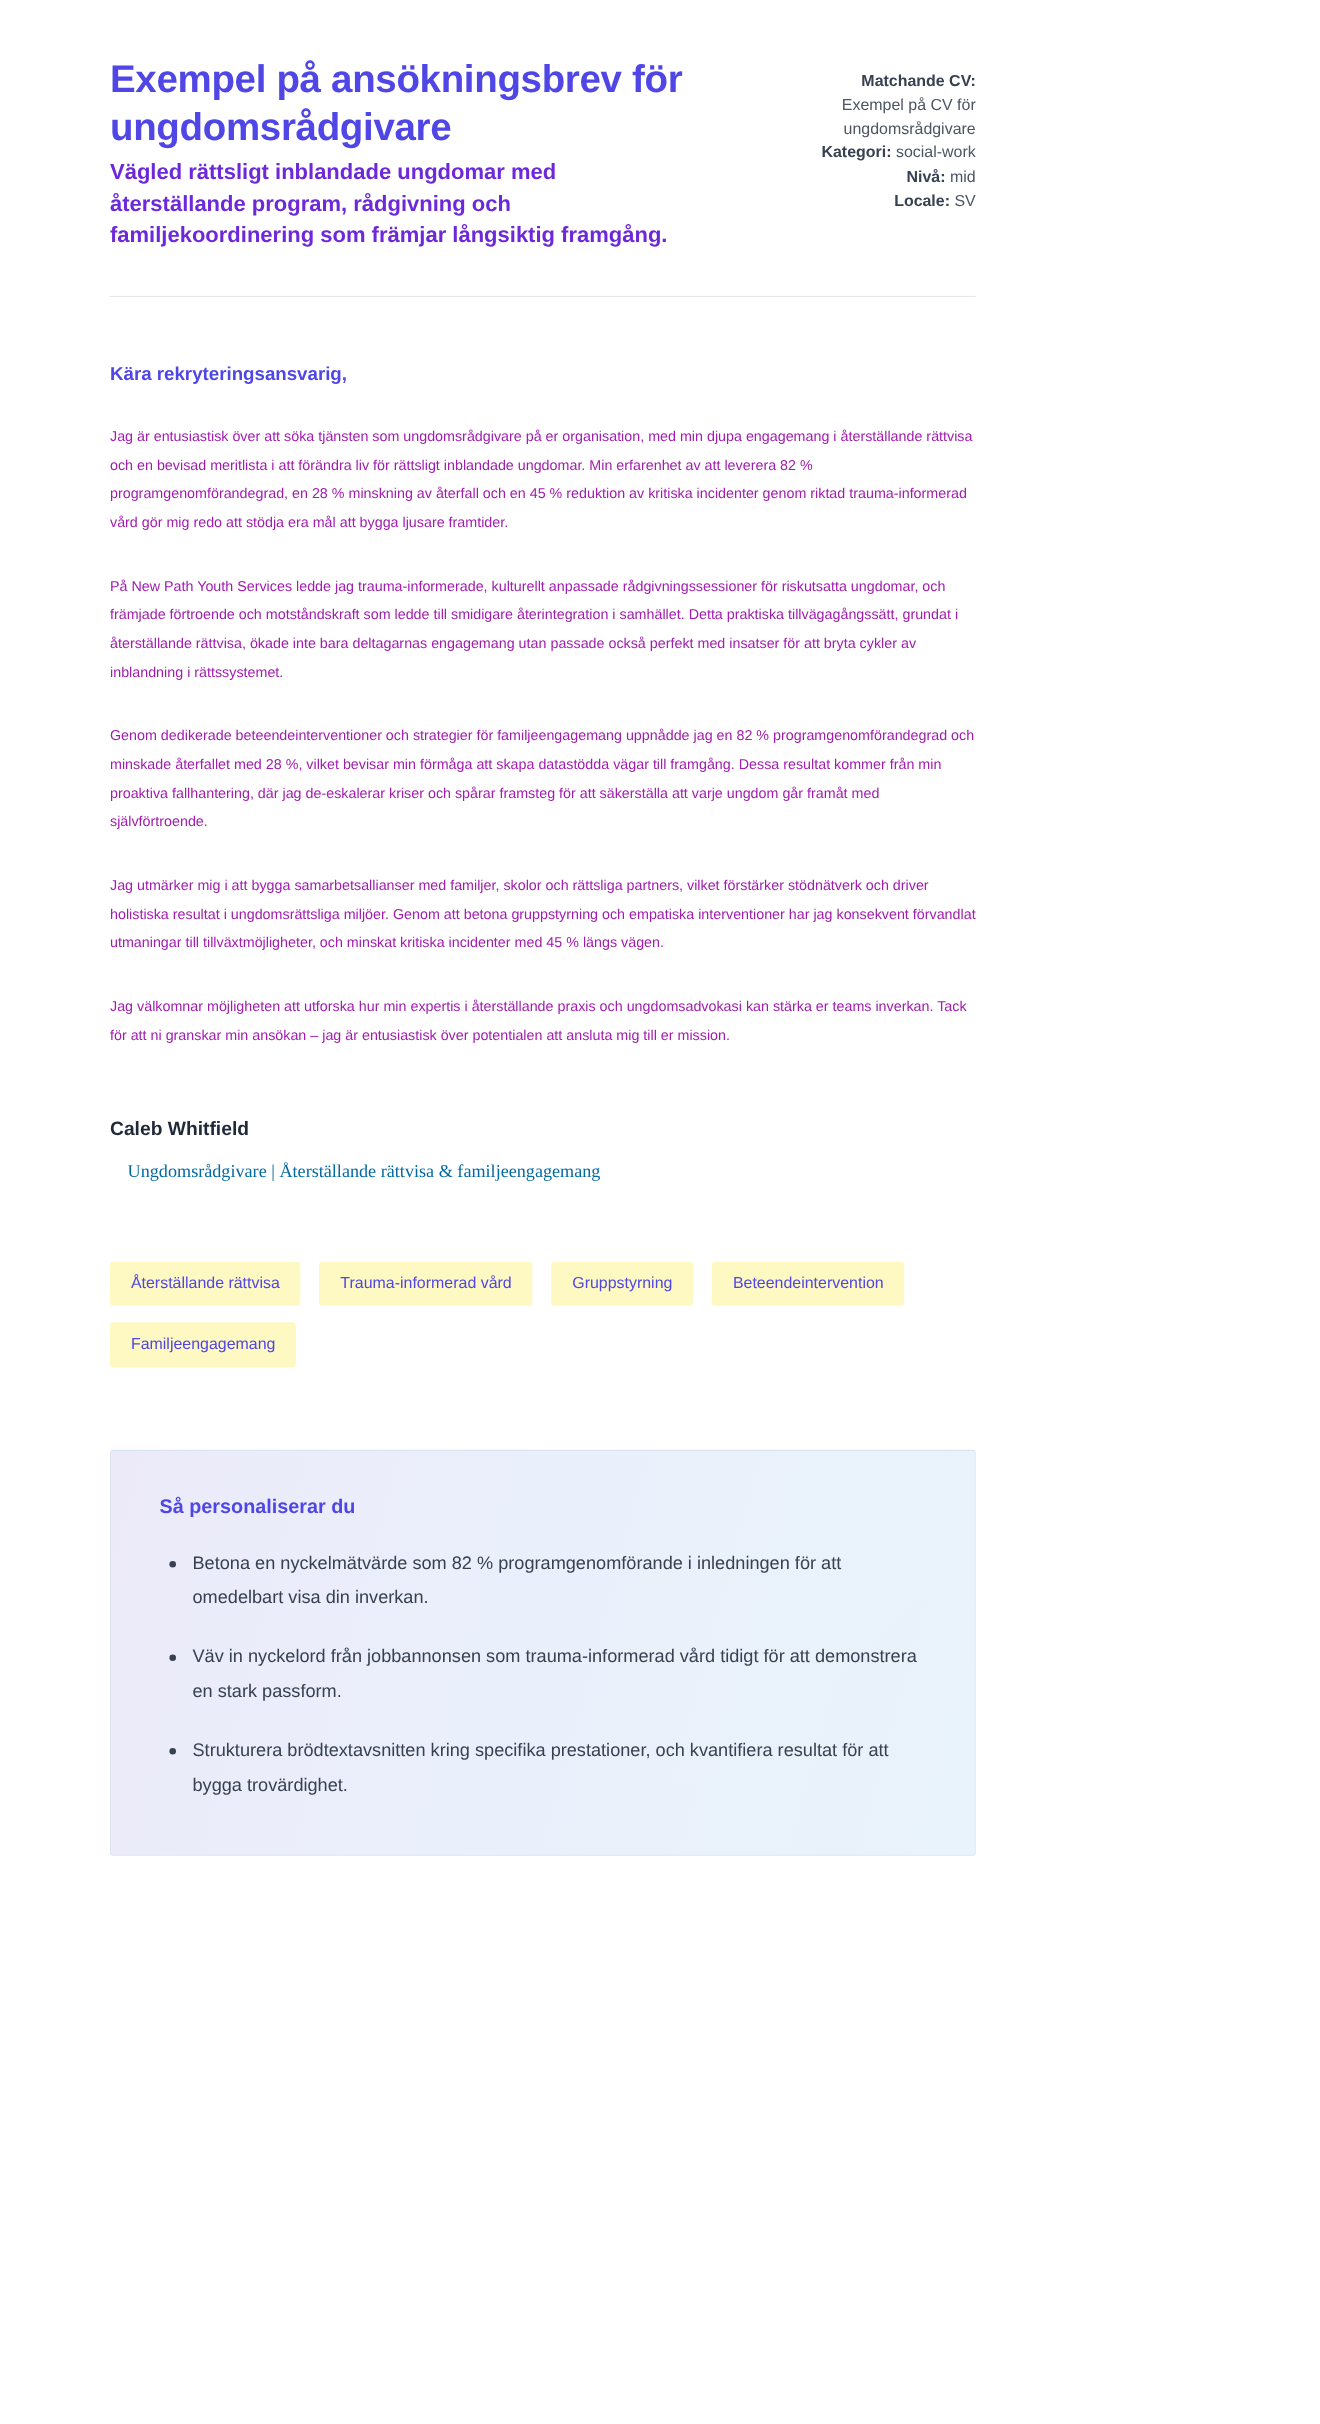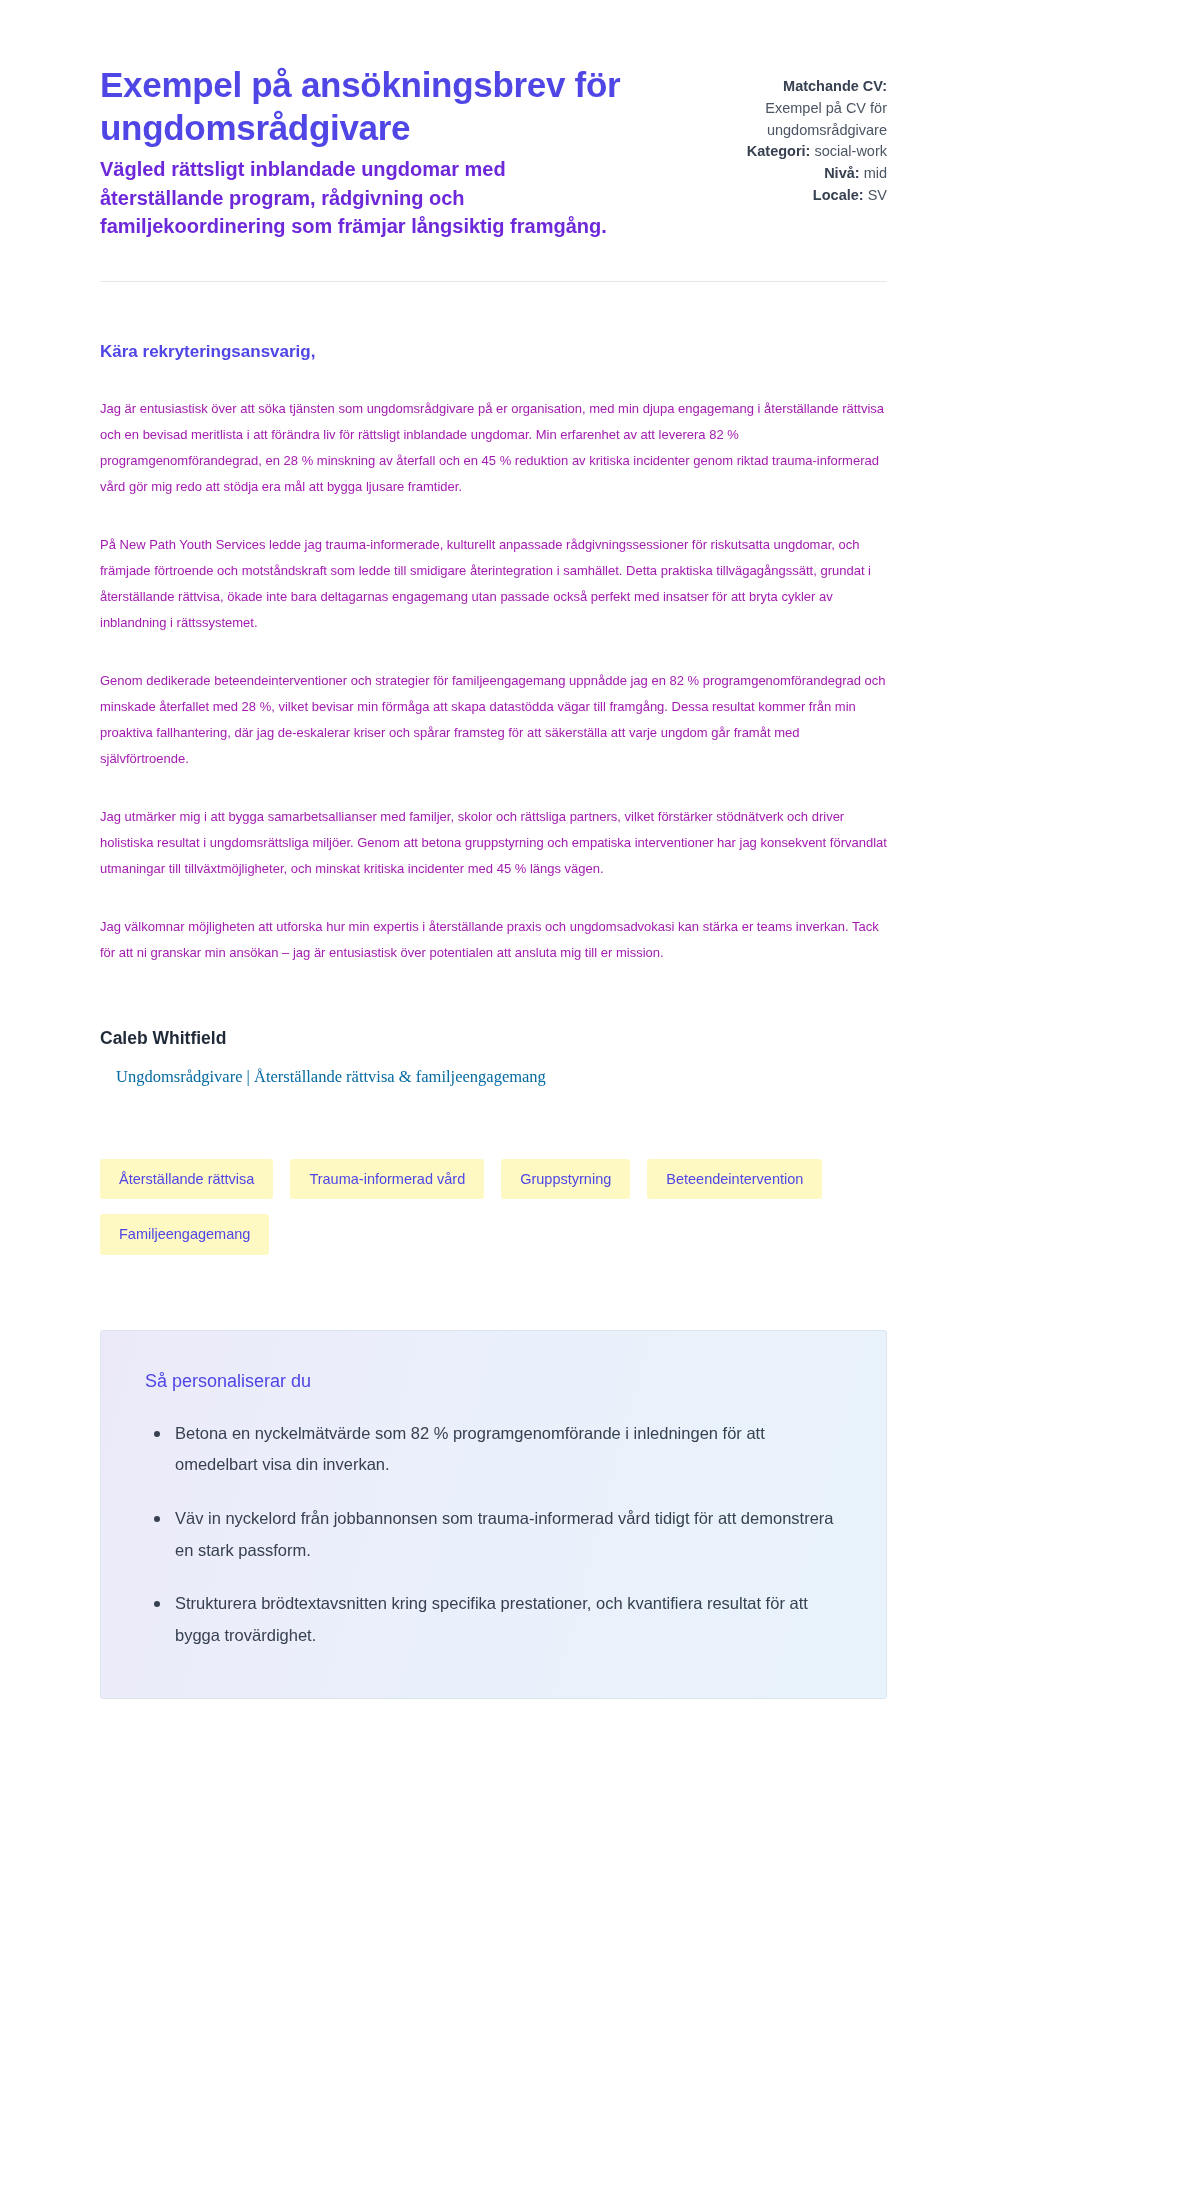--- a/index.html
+++ b/index.html
@@ -12,21 +12,21 @@
     height: 2204px;
     font-family: "Liberation Sans", sans-serif;
     color: #374151;
     -webkit-font-smoothing: antialiased;
   }
   .page {
     position: relative;
     width: 987px;
     height: 2204px;
     box-sizing: border-box;
-    padding: 12px 100px;
+    padding: 0 100px;
   }
 
   
   .header {
     display: flex;
     align-items: flex-start;
     justify-content: space-between;
     padding-top: 52px;
     gap: 40px;
   }
@@ -130,21 +130,21 @@
   .tips-box {
     margin-top: 75px;
     background: linear-gradient(105deg, #eceaf9 0%, #eaf0fb 45%, #e9f3fb 100%);
     border: 1px solid #dbe5f2;
     border-radius: 3px;
     padding: 40px 44px 46px 44px;
     box-sizing: border-box;
   }
   .tips-title {
     font-size: 18px;
-    font-weight: 400;
+    font-weight: 700;
     color: #4f46e5;
     margin: 0 0 26px 0;
   }
   .tips-list {
     margin: 0;
     padding: 0;
     list-style: none;
   }
   .tips-item {
     position: relative;

